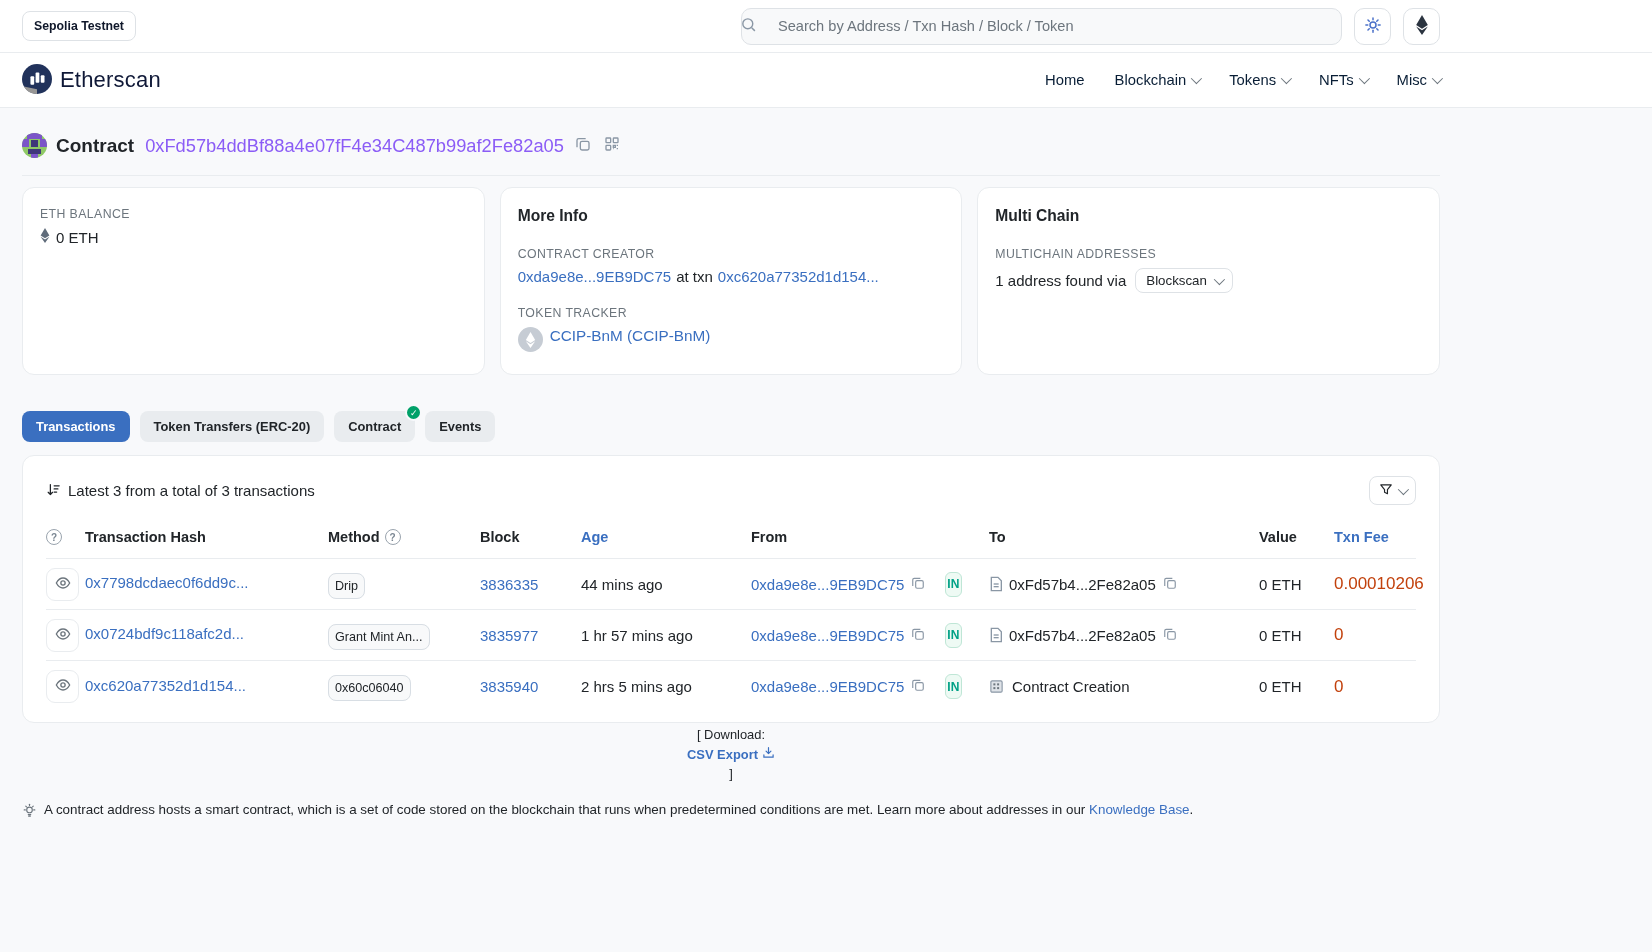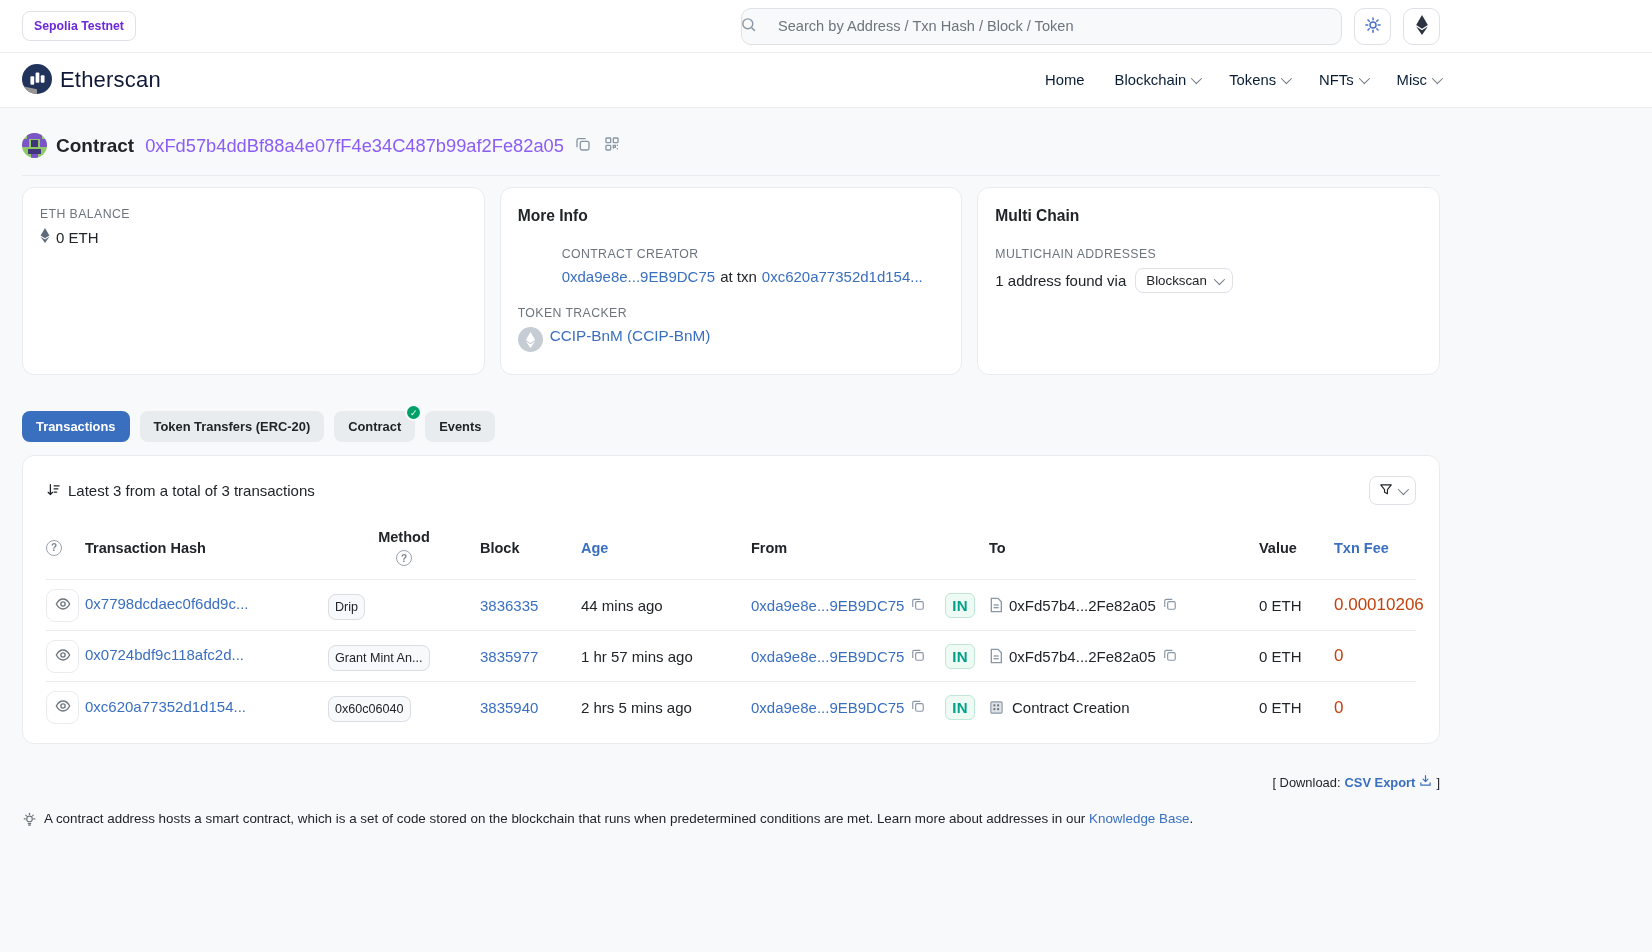--- a/index.html
+++ b/index.html
@@ -14,21 +14,21 @@
     --border:#e9ecef; --border2:#dee2e6; --muted:#6c757d; --navy:#21325b;
   }
   a { text-decoration:none; color:var(--blue); cursor:pointer; }
   .container { width:1418px; margin-left:22px; }
 
   
   .topbar { background:#fff; border-bottom:1px solid var(--border); }
   .topbar-inner { height:52px; display:flex; align-items:center; }
   .net-badge {
     border:1px solid var(--border2); border-radius:8px; background:#fff;
-    font-size:12.3px; font-weight:700; padding:7px 11px; color:#6d28d9; cursor:pointer;
+    font-size:12.3px; font-weight:700; padding:7px 11px; color:#0f172a; cursor:pointer;
   }
   .search-wrap { margin-left:auto; position:relative; width:613px;padding-left:12px; }
   .search-input {
     width:100%; height:37px; border:1px solid var(--border2); border-radius:10px;
     background:#f8f9fa; padding:0 12px 0 36px; font-size:14.6px; color:#212529;
     font-family:inherit; outline:none;
   }
   .search-input::placeholder { color:#6c757d; }
   .search-glyph { position:absolute; left:11px; top:8px; color:#8a97a5; }
   .icon-btn {
@@ -63,21 +63,21 @@
 
   
   .cards { display:flex; gap:15px; margin-top:11px; }
   .card {
     flex:1; background:#fff; border:1px solid var(--border); border-radius:12px;
     padding:19px 17px; min-height:188px;
   }
   .card h3 { font-size:15.6px; font-weight:700; margin-bottom:22px; color:#212529; }
   .label { font-size:12.3px; color:#6c757d; letter-spacing:.4px; margin-bottom:7px; }
   .val-line { display:flex; align-items:center; gap:6px; font-size:15px; }
-  .mi-block { margin-bottom:21px;margin-left:44px; }
+  .mi-block { margin-bottom:21px; }
   .token-line { display:flex; align-items:flex-start; gap:7px; }
   .token-ico { width:25px; height:25px; border-radius:50%; background:#c6ccd4; display:flex; align-items:center; justify-content:center; }
   .pill-select {
     display:inline-flex; align-items:center; gap:7px; border:1px solid var(--border2); border-radius:8px;
     background:#fff; padding:4px 10px; font-size:13.3px; cursor:pointer; font-family:inherit; color:#212529;
   }
 
   
   .tabs { display:flex; gap:10px; margin-top:36px; }
   .tab {
@@ -98,48 +98,48 @@
   .filter-btn {
     margin-left:auto; display:flex; align-items:center; gap:5px; border:1px solid var(--border2);
     border-radius:8px; background:#fff; padding:5px 9px; cursor:pointer; color:#212529;
   }
   .grid-row {
     display:grid; align-items:center;
     grid-template-columns:39px 243px 152px 101px 170px 194px 44px 270px 75px 1fr;
   }
   .thead { font-weight:700; font-size:14.5px; padding-bottom:13px; border-bottom:1px solid var(--border); }
   .thead .link-th { color:var(--blue); cursor:pointer; }
-  .th-flex { display:flex; align-items:center; gap:5px;flex-direction:column; }
+  .th-flex { display:flex; align-items:center; gap:5px; }
   .trow { height:51px; border-bottom:1px solid var(--border); font-size:15px; }
   .trow:last-child { border-bottom:none; }
   .help-circle {
     width:16px; height:16px; border-radius:50%; border:1.3px solid #9aa4ae; color:#7a8692;
     font-size:10px; font-weight:700; display:inline-flex; align-items:center; justify-content:center; cursor:pointer;
   }
   .eye-btn {
     width:33px; height:33px; border:1px solid var(--border); border-radius:9px; background:#fff;
     display:flex; align-items:center; justify-content:center; color:#6c757d; cursor:pointer;
   }
   .hash-link { font-size:15px; display:inline-block; max-width:180px; overflow:hidden; white-space:nowrap; }
   .method-pill {
     width:98px; border:1px solid #d8dee4; background:#f8f9fa; border-radius:8px; text-align:center;
     font-size:12.6px; padding:5px 6px; white-space:nowrap; overflow:hidden; text-overflow:ellipsis; color:#212529;
   }
   .addr-cell { display:flex; align-items:center; gap:6px; }
   .copy-btn { background:none; border:none; color:#8a97a5; cursor:pointer; display:flex; padding:1px; }
   .in-badge {
-    width:30px; height:25px; border-radius:6px; background:#eefaf4; border:1px solid #bfe6d6;
-    color:var(--green); font-size:15px; font-weight:700; letter-spacing:.3px;
+    width:17px; height:25px; border-radius:6px; background:#eefaf4; border:1px solid #bfe6d6;
+    color:var(--green); font-size:12px; font-weight:700; letter-spacing:.3px;
     display:flex; align-items:center; justify-content:center;
   }
   .doc-ico { color:#8a97a5; display:flex; flex:none; }
   .fee { color:#c2410c; font-size:17px; }
   .value-cell { font-size:15px; }
 
-  .csv-row { display:flex; justify-content:flex-end; align-items:center; gap:4px; margin-top:30px; font-size:12.9px; }
+  .csv-row { display:flex; justify-content:flex-end; align-items:center; gap:4px; margin-top:4px; font-size:12.9px;flex-direction:column; }
   .csv-link { font-weight:600; display:inline-flex; align-items:center; gap:4px; }
 
   .footnote { display:flex; align-items:flex-start; gap:7px; margin-top:21px; font-size:13.4px; color:#212529; }
   .footnote svg { flex:none; margin-top:1px; }
 </style>
 </head>
 <body style="background: rgb(248, 249, 251);">
 
 <div class="topbar">
   <div class="container topbar-inner">

